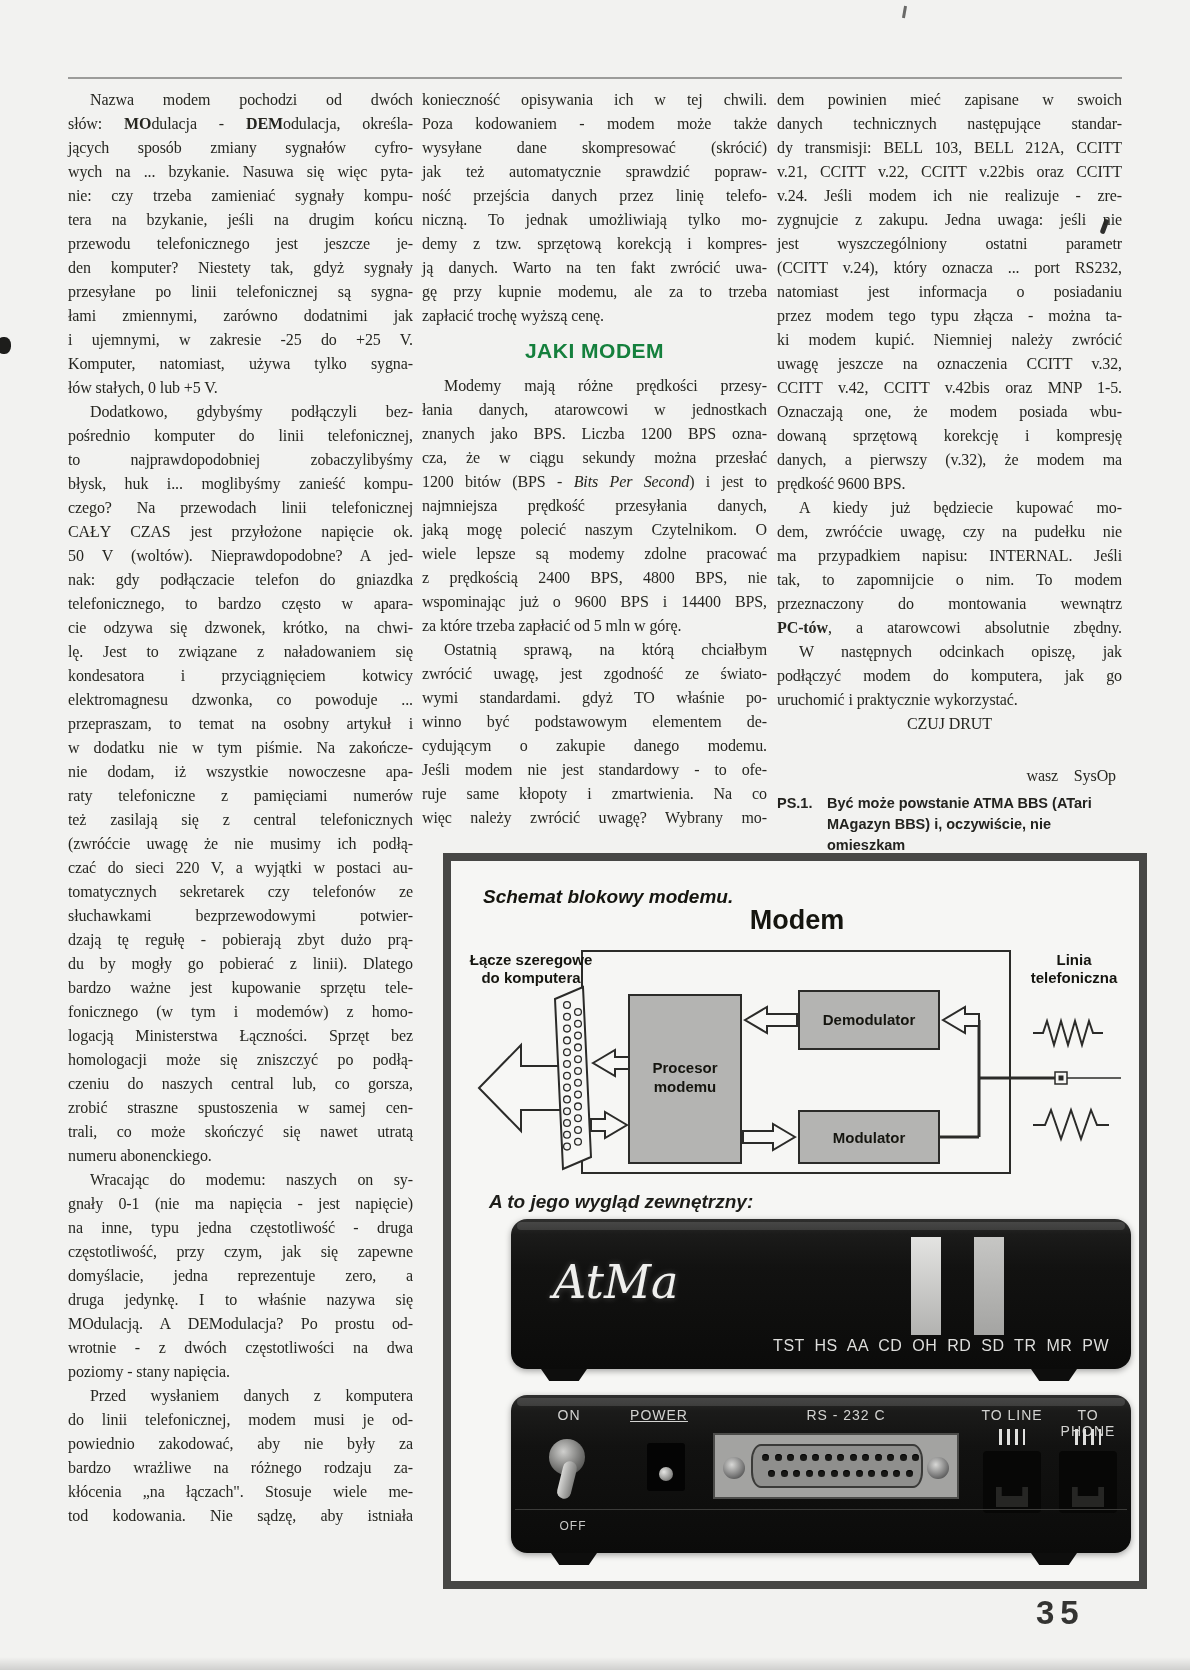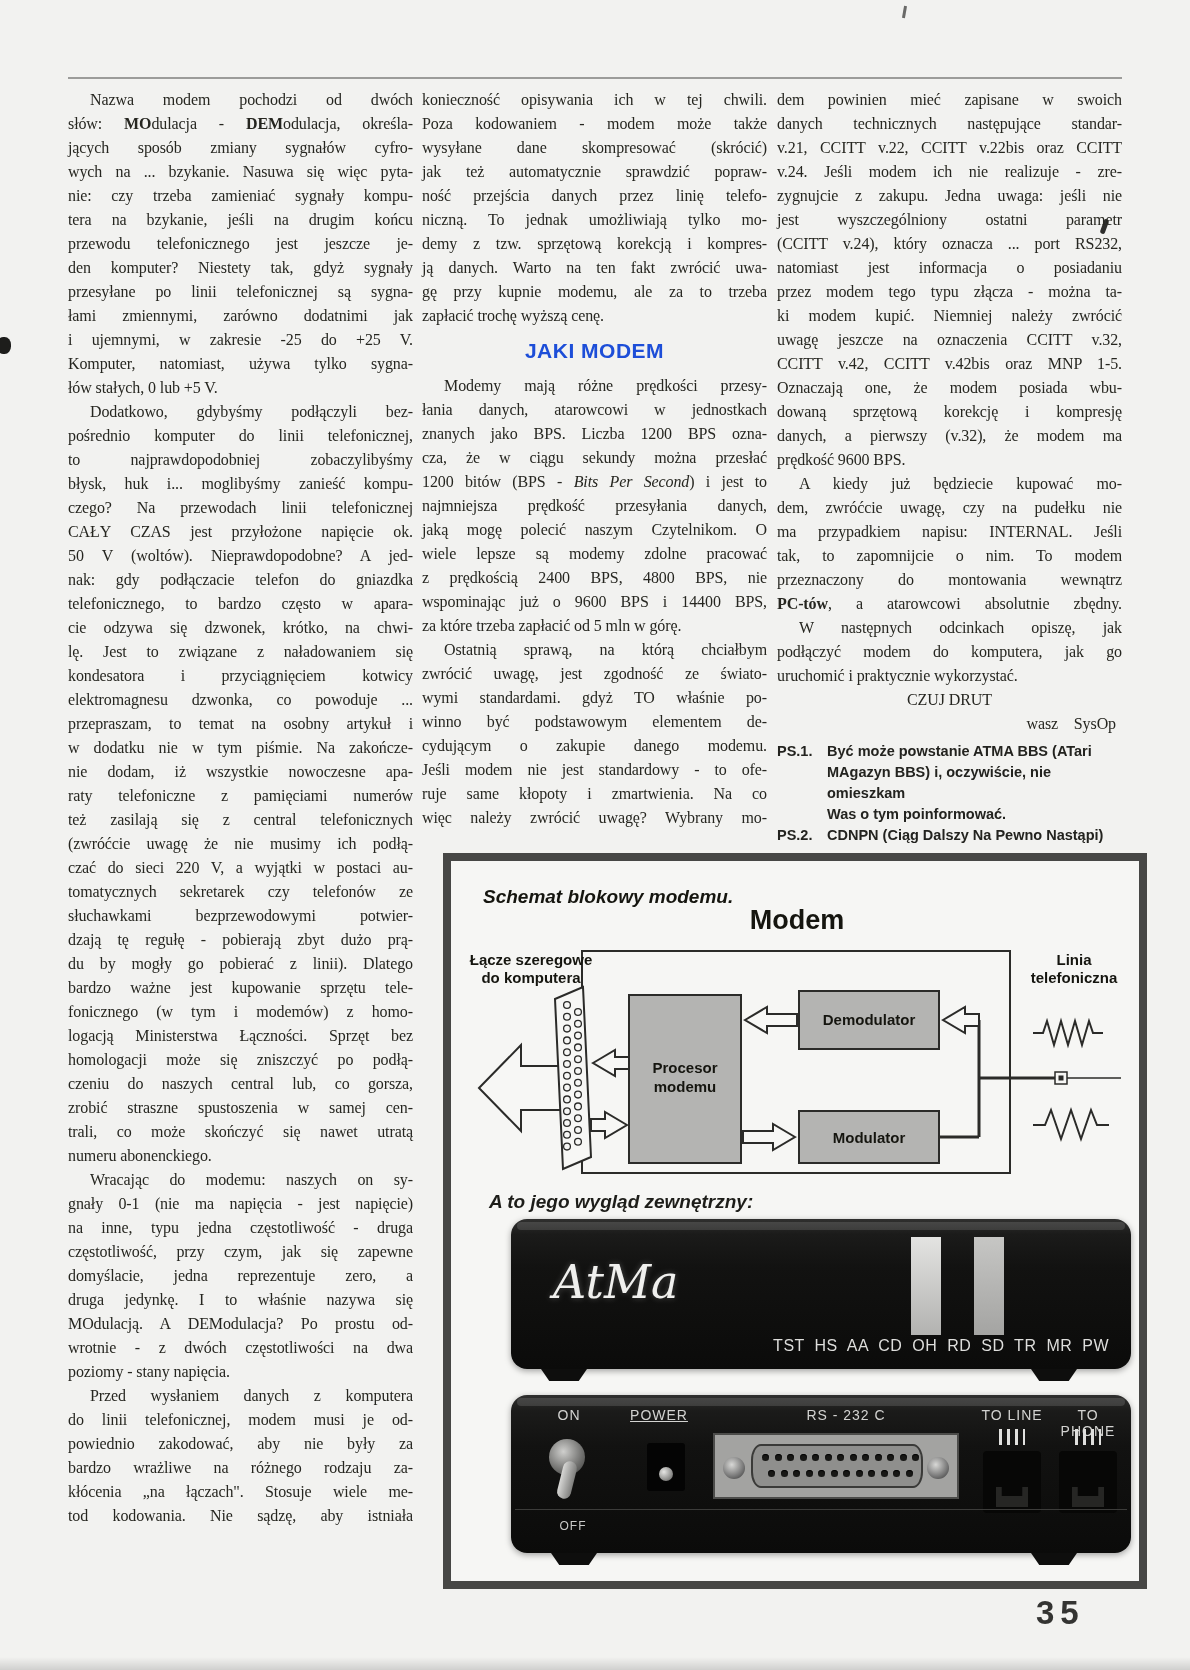--- a/index.html
+++ b/index.html
@@ -4,25 +4,25 @@
 <style>
   html,body{margin:0;padding:0;background:#e9e9e7;}
   .page{position:relative;width:1190px;height:1670px;background:#f2f2f0;overflow:hidden;
         font-family:"Liberation Serif",serif;color:#262620;}
   .rule-top{position:absolute;left:68px;top:77px;width:1054px;height:2px;background:#9c9c9a;}
   .col{position:absolute;top:88px;width:345px;}
   #col1{left:68px}#col2{left:422px}#col3{left:777px}
   .ln{font-size:16px;line-height:24px;text-align:justify;text-align-last:justify;letter-spacing:-0.1px;}
   .ln.end{text-align-last:left;}
   .ln.a-c{text-align:center;text-align-last:center;}
-  .ln.a-r{text-align:center;text-align-last:right;padding-right:6px;}
+  .ln.a-r{text-align:center;text-align-last:right;padding-right:6px;margin-top:28px;}
   .ln.ind{text-indent:22px;}
   .ln i{font-style:italic;}
   .heading{height:46px;line-height:46px;text-align:center;font-family:"Liberation Sans",sans-serif;
-           font-weight:bold;font-size:21px;letter-spacing:.5px;color:#1d4ed8;}
+           font-weight:bold;font-size:21px;letter-spacing:.5px;color:#15803d;}
   .ps{margin-top:5px;font-family:"Liberation Sans",sans-serif;font-weight:bold;font-size:14.5px;
       line-height:21px;color:#23231f;}
   .ps-row{display:flex;}
   .ps-label{width:50px;flex:none;}
   .ps-lines{flex:1;}
   
   .figure-frame{position:absolute;left:443px;top:853px;width:704px;height:736px;border:8px solid #474745;
                 background:#f6f6f4;box-sizing:border-box;}
   .diagram-svg{position:absolute;left:8px;top:12px;}
   .caption2{position:absolute;left:38px;top:330px;font-family:"Liberation Sans",sans-serif;
@@ -191,20 +191,21 @@
       <div class="ln">wymi standardami. gdyż TO właśnie po-</div>
       <div class="ln">winno być podstawowym elementem de-</div>
       <div class="ln">cydującym o zakupie danego modemu.</div>
       <div class="ln">Jeśli modem nie jest standardowy - to ofe-</div>
       <div class="ln">ruje same kłopoty i zmartwienia. Na co</div>
       <div class="ln">więc należy zwrócić uwagę? Wybrany mo-</div>
     </div>
   <div class="col" id="col3">
       <div class="ln">dem powinien mieć zapisane w swoich</div>
       <div class="ln">danych technicznych następujące standar-</div>
+      <div class="ln">dy transmisji: BELL 103, BELL 212A, CCITT</div>
       <div class="ln">v.21, CCITT v.22, CCITT v.22bis oraz CCITT</div>
       <div class="ln">v.24. Jeśli modem ich nie realizuje - zre-</div>
       <div class="ln">zygnujcie z zakupu. Jedna uwaga: jeśli nie</div>
       <div class="ln">jest wyszczególniony ostatni parametr</div>
       <div class="ln">(CCITT v.24), który oznacza ... port RS232,</div>
       <div class="ln">natomiast jest informacja o posiadaniu</div>
       <div class="ln">przez modem tego typu złącza - można ta-</div>
       <div class="ln">ki modem kupić. Niemniej należy zwrócić</div>
       <div class="ln">uwagę jeszcze na oznaczenia CCITT v.32,</div>
       <div class="ln">CCITT v.42, CCITT v.42bis oraz MNP 1-5.</div>

